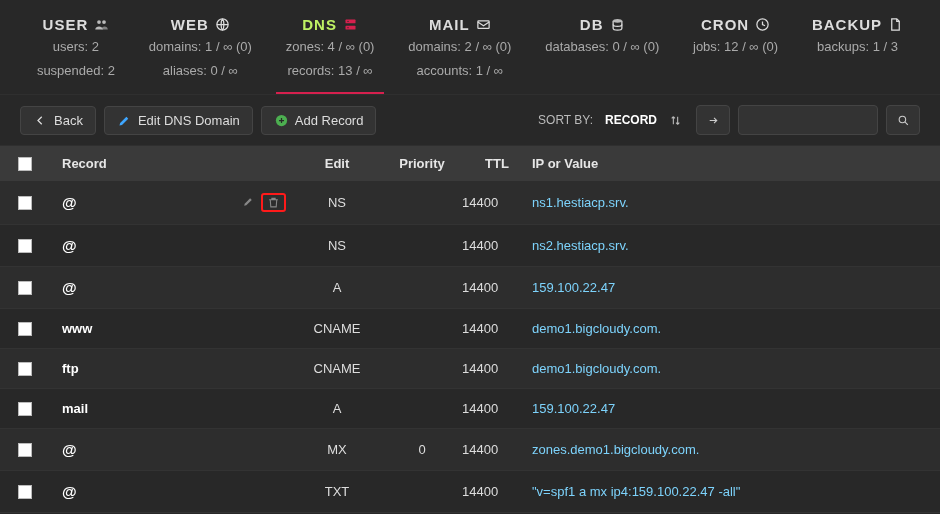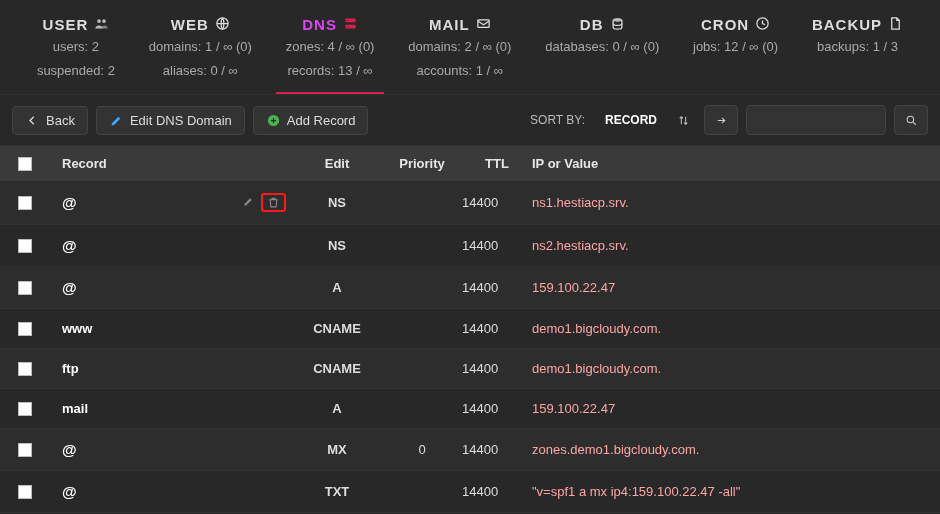--- a/index.html
+++ b/index.html
@@ -17,48 +17,48 @@
     justify-content: space-around;
     padding: 10px 20px 0 20px;
     border-bottom: 0;
   }
   .topnav-item {
     text-align: center;
     padding: 6px 10px 14px 10px;
     color: #ddd;
     position: relative;
   }
-  .topnav-item.active .topnav-title { color: #d946ef; }
+  .topnav-item.active .topnav-title { color: #bef264; }
   .topnav-item.active::after {
     content: "";
     position: absolute;
     left: 0; right: 0; bottom: 0;
     height: 2px;
     background: #d6204e;
   }
   .topnav-title {
     font-size: 15px;
     font-weight: 600;
     letter-spacing: 1px;
     display: flex;
-    align-items: flex-start;
+    align-items: center;
     justify-content: center;
     gap: 6px;
   }
   .topnav-sub {
     font-size: 13px;
     color: #aaa;
     margin-top: 4px;
     line-height: 1.5;
   }
   .toolbar {
     display: flex;
     align-items: center;
     gap: 8px;
-    padding: 10px 12px;
+    padding: 10px 20px;
     border-top: 1px solid #2f2f2f;
     border-bottom: 1px solid #2f2f2f;
   }
   .btn {
     background: #333;
     border: 1px solid #444;
     color: #ddd;
     padding: 6px 12px;
     border-radius: 4px;
     display: inline-flex;
@@ -66,21 +66,21 @@
     gap: 6px;
     font-size: 13px;
     cursor: pointer;
   }
   .toolbar-spacer { flex: 1; }
   .sortby {
     font-size: 12px;
     color: #bbb;
     display: flex;
     align-items: center;
-    gap: 20px;
+    gap: 12px;
     margin-right: 6px;
   }
   .sortby .fld { font-weight: 700; color: #fff; }
   .iconbtn {
     background: #333;
     border: 1px solid #444;
     color: #ccc;
     width: 34px;
     height: 30px;
     border-radius: 4px;
@@ -122,24 +122,24 @@
   .trow:nth-child(even){ background:#282828; }
   .col-chk { display:flex; align-items:center; justify-content:flex-start; padding-left:6px;}
   .chk {
     width: 14px; height: 14px;
     background: #fff;
     border: 1px solid #bbb;
     display:inline-block;
   }
   .col-record { font-weight: 700; color:#fff; display:flex; align-items:center; gap:6px;}
   .col-actions { display:flex; gap:6px; justify-content:flex-end; padding-right:6px; color:#888; }
-  .col-type { font-weight:700; text-align:center; }
+  .col-type { font-weight:400; text-align:center; }
   .col-priority { text-align:center; }
   .col-ttl { text-align:left; }
-  .col-value { color:#fca5a5; }
+  .col-value { color:#7dd3fc; }
   .highlight-box {
     border: 2px solid #ff1a1a;
     border-radius: 3px;
     padding: 1px 4px;
     display:inline-flex;
     align-items:center;
     justify-content:center;
   }
   .at { font-size:15px; font-weight:700; }
   svg.icon { width:15px; height:15px; fill:#bbb; display:inline-block; vertical-align:middle; }

